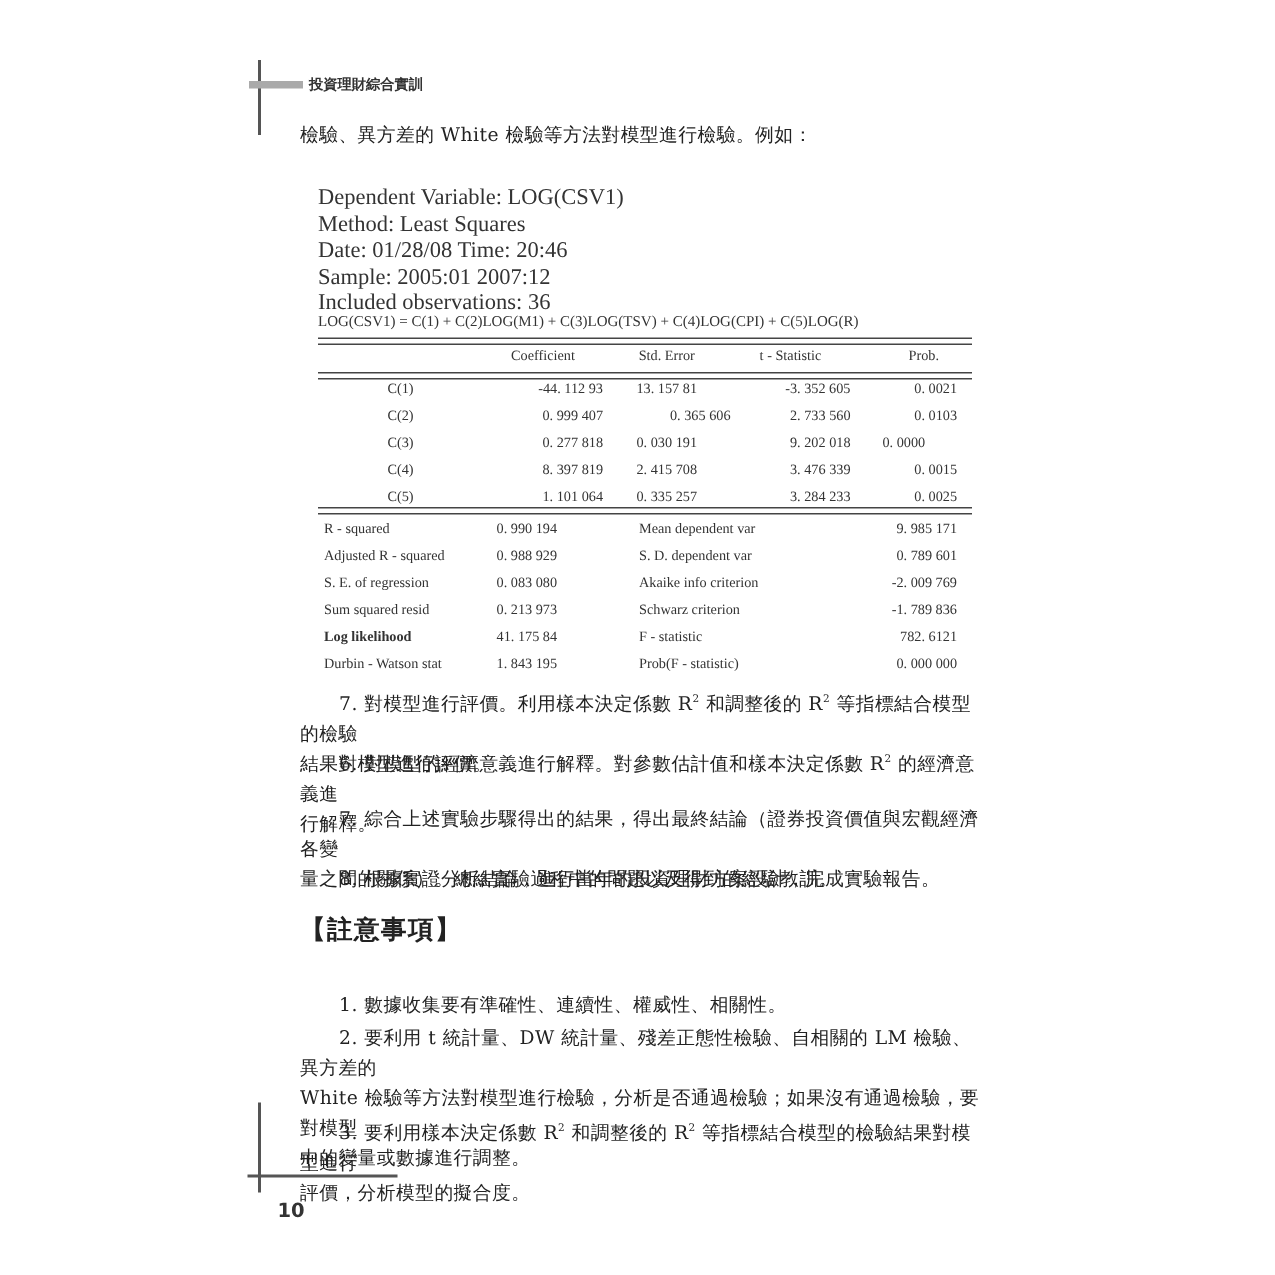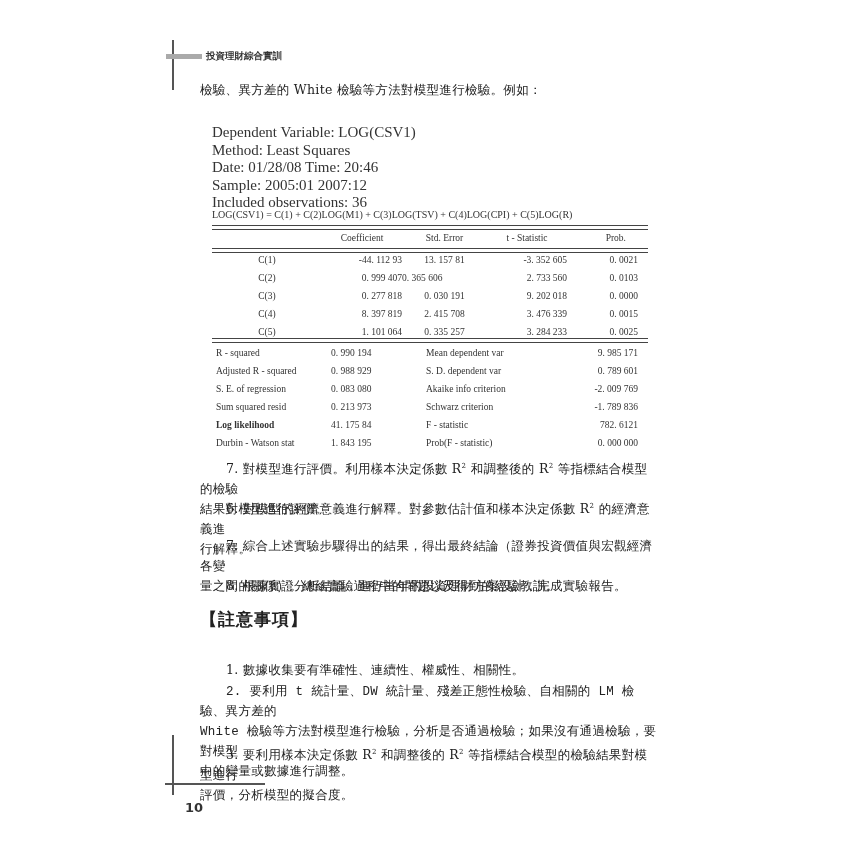--- a/index.html
+++ b/index.html
@@ -62,30 +62,30 @@
       <tr>
     <td style="width:110px;text-align:center;">C(1)</td>
     <td style="width:80px;text-align:right;">-44. 112 93</td>
     <td style="width:85px;text-align:center;">13. 157 81</td>
     <td style="width:80px;text-align:right;">-3. 352 605</td>
     <td style="text-align:right;padding-right:10px;">0. 0021</td>
   </tr>
   <tr>
     <td style="text-align:center;">C(2)</td>
     <td style="text-align:right;">0. 999 407</td>
-    <td style="text-align:left;font-family:Liberation Serif, serif;">0. 365 606</td>
+    <td style="text-align:right;font-family:Liberation Serif, serif;">0. 365 606</td>
     <td style="text-align:right;">2. 733 560</td>
     <td style="text-align:right;padding-right:10px;">0. 0103</td>
   </tr>
   <tr>
     <td style="text-align:center;">C(3)</td>
     <td style="text-align:right;">0. 277 818</td>
     <td style="text-align:center;">0. 030 191</td>
     <td style="text-align:right;">9. 202 018</td>
-    <td style="text-align:right;padding-right:10px;">0. 0000</td>
+    <td style="text-align:center;padding-right:10px;">0. 0000</td>
   </tr>
   <tr>
     <td style="text-align:center;">C(4)</td>
     <td style="text-align:right;">8. 397 819</td>
     <td style="text-align:center;">2. 415 708</td>
     <td style="text-align:right;">3. 476 339</td>
     <td style="text-align:right;padding-right:10px;">0. 0015</td>
   </tr>
   <tr>
     <td style="text-align:center;">C(5)</td>
@@ -157,21 +157,21 @@
 <div class="para" style="top:576px;">
   <div><span class="ind"></span><span>8. 根據實證分析結論，進行當年的投資理財方案設計，完成實驗報告。</span></div>
 </div>
 
 <div class="section-title">【註意事項】</div>
 
 <div class="para" style="top:660px;">
   <div><span class="ind"></span><span>1. 數據收集要有準確性、連續性、權威性、相關性。</span></div>
 </div>
 
-<div class="para" style="top:682px;font-family:Liberation Mono, monospace;">
+<div class="para" style="top:682px;">
   <div><span class="ind"></span><span>2. 要利用 t 統計量、DW 統計量、殘差正態性檢驗、自相關的 LM 檢驗、異方差的</span></div>
   <div><span>White 檢驗等方法對模型進行檢驗，分析是否通過檢驗；如果沒有通過檢驗，要對模型</span></div>
   <div><span>中的變量或數據進行調整。</span></div>
 </div>
 
 <div class="para" style="top:742px;">
   <div><span class="ind"></span><span>3. 要利用樣本決定係數 R</span><span class="sup">2</span><span> 和調整後的 R</span><span class="sup">2</span><span> 等指標結合模型的檢驗結果對模型進行</span></div>
   <div><span>評價，分析模型的擬合度。</span></div>
 </div>
 

